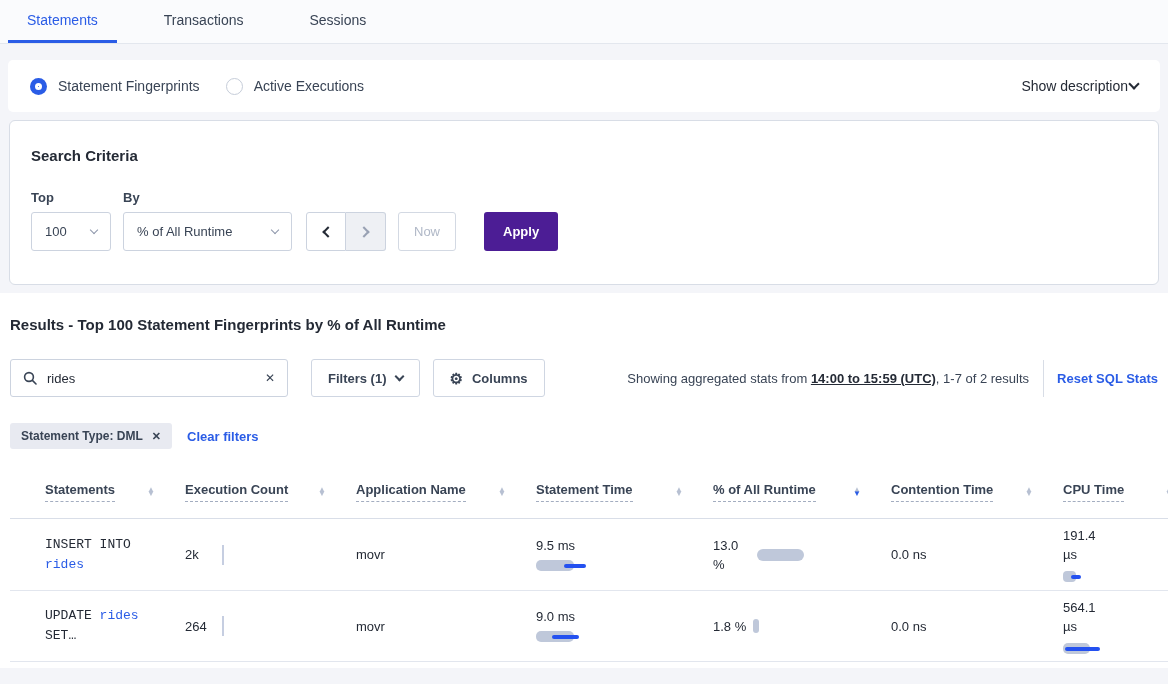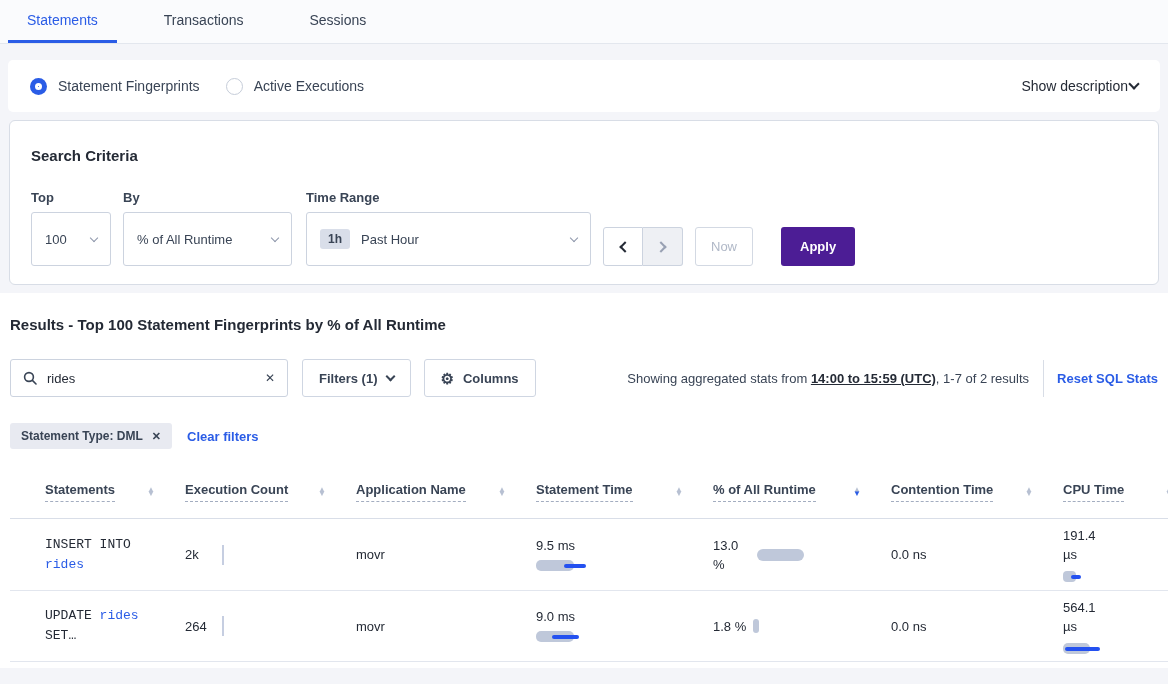--- a/index.html
+++ b/index.html
@@ -22,21 +22,21 @@
   .radio-label { font-size:14px; color:#394455; }
   .show-desc { margin-left:auto; display:flex; align-items:center; gap:2px; font-size:14px; color:#242a35; cursor:pointer; }
   .chev-dn { width:8px; height:8px; border-right:2px solid #242a35; border-bottom:2px solid #242a35; transform:rotate(45deg); margin-top:-4px; }
   .chev-sm { width:6px; height:6px; border-right:1.6px solid #8d96aa; border-bottom:1.6px solid #8d96aa; transform:rotate(45deg); margin-top:-3px; }
   
   .crit-card { margin:8px 9px 0; background:#fff; border:1px solid #d8dde6; border-radius:6px; height:165px; padding:26px 21px 0; }
   .crit-title { font-size:15px; font-weight:700; color:#242a35; }
   .crit-form { margin-top:26px; display:flex; align-items:flex-end; }
   .field { display:flex; flex-direction:column; }
   .field-label { font-size:13px; font-weight:700; color:#394455; margin-bottom:7px; }
-  .selectbox { height:54px; border:1px solid #ccd3df; border-radius:3px; background:#fff; display:flex; align-items:center; padding:0 13px; font-size:13px; color:#394455; cursor:pointer; }
+  .selectbox { height:39px; border:1px solid #ccd3df; border-radius:3px; background:#fff; display:flex; align-items:center; padding:0 13px; font-size:13px; color:#394455; cursor:pointer; }
   .selectbox .val { flex:1; }
   .w-top { width:80px; margin-right:12px; }
   .w-by  { width:169px; margin-right:14px; }
   .w-tr  { width:285px; margin-right:12px; }
   .badge-1h { background:#d9dee9; color:#394455; font-size:12px; font-weight:700; padding:3px 8px; border-radius:3px; margin-right:11px; }
   .arrow-group { display:flex; margin-right:12px; }
   .arrow-btn { width:40px; height:39px; border:1px solid #ccd3df; background:#fff; display:flex; align-items:center; justify-content:center; cursor:pointer; }
   .arrow-btn.prev { border-radius:3px 0 0 3px; }
   .arrow-btn.next { border-radius:0 3px 3px 0; border-left:none; background:#eef0f4; cursor:default; }
   .chev-left  { width:8px; height:8px; border-left:2.5px solid #242a35; border-bottom:2.5px solid #242a35; transform:rotate(45deg); margin-left:3px; }
@@ -44,21 +44,21 @@
   .now-btn { height:39px; padding:0 15px; border:1px solid #d3d9e3; border-radius:3px; background:#fff; color:#b0b8c7; font-size:13px; margin-right:28px; cursor:pointer; }
   .apply-btn { height:39px; padding:0 19px; background:#4c1d95; border:none; border-radius:3px; color:#fff; font-size:13px; font-weight:700; cursor:pointer; }
   
   .results { margin-top:8px; background:#fff; height:375px; padding:0 10px; overflow:hidden; }
   .results-heading { padding-top:23px; font-size:15px; font-weight:700; color:#242a35; }
   .controls-row { margin-top:26px; display:flex; align-items:center; }
   .search-box { width:278px; height:38px; border:1px solid #ccd3df; border-radius:3px; display:flex; align-items:center; padding:0 12px; gap:10px; background:#fff; }
   .search-box input { border:none; outline:none; flex:1; font-size:13px; color:#242a35; font-family:"Liberation Sans",sans-serif; min-width:0; }
   .xmark { font-size:12px; color:#394455; cursor:pointer; line-height:1; }
   .btn-light { height:38px; border:1px solid #cfd6e2; border-radius:3px; background:#fff; display:flex; align-items:center; gap:9px; padding:0 16px; font-size:13px; font-weight:700; color:#394455; cursor:pointer; }
-  .filters-btn { margin-left:14px; }
+  .filters-btn { margin-left:23px; }
   .columns-btn { margin-left:13px; }
   .gear { font-size:15px; color:#394455; line-height:1; }
   .chev-dn2 { width:7px; height:7px; border-right:2px solid #394455; border-bottom:2px solid #394455; transform:rotate(45deg); margin-top:-3px; }
   .stats-note { margin-left:auto; font-size:13px; color:#394455; white-space:nowrap; }
   .stats-note b { color:#242a35;text-decoration:underline; }
   .vdivider { width:1px; height:37px; background:#d8dde6; margin:0 13px 0 14px; }
   .reset-link { font-size:13px; font-weight:700; color:#2a5ce6; cursor:pointer; white-space:nowrap; }
   
   .chip-row { margin-top:26px; display:flex; align-items:center; gap:15px; }
   .chip { background:#e8eaf1; border-radius:3px; height:26px; display:flex; align-items:center; gap:9px; padding:0 11px; font-size:12px; font-weight:700; color:#394455; }
@@ -135,28 +135,20 @@
     </div>
 
     <div class="field">
       <span class="field-label">By</span>
       <div class="selectbox w-by">
         <span class="val">% of All Runtime</span>
         <span class="chev-sm"></span>
       </div>
     </div>
 
-    <div class="field">
-      <span class="field-label">Time Range</span>
-      <div class="selectbox w-tr">
-        <span class="badge-1h">1h</span>
-        <span class="val">Past Hour</span>
-        <span class="chev-sm"></span>
-      </div>
-    </div>
 
     <div class="arrow-group">
       <div class="arrow-btn prev">
         <span class="chev-left"></span>
       </div>
       <div class="arrow-btn next">
         <span class="chev-right"></span>
       </div>
     </div>
 

